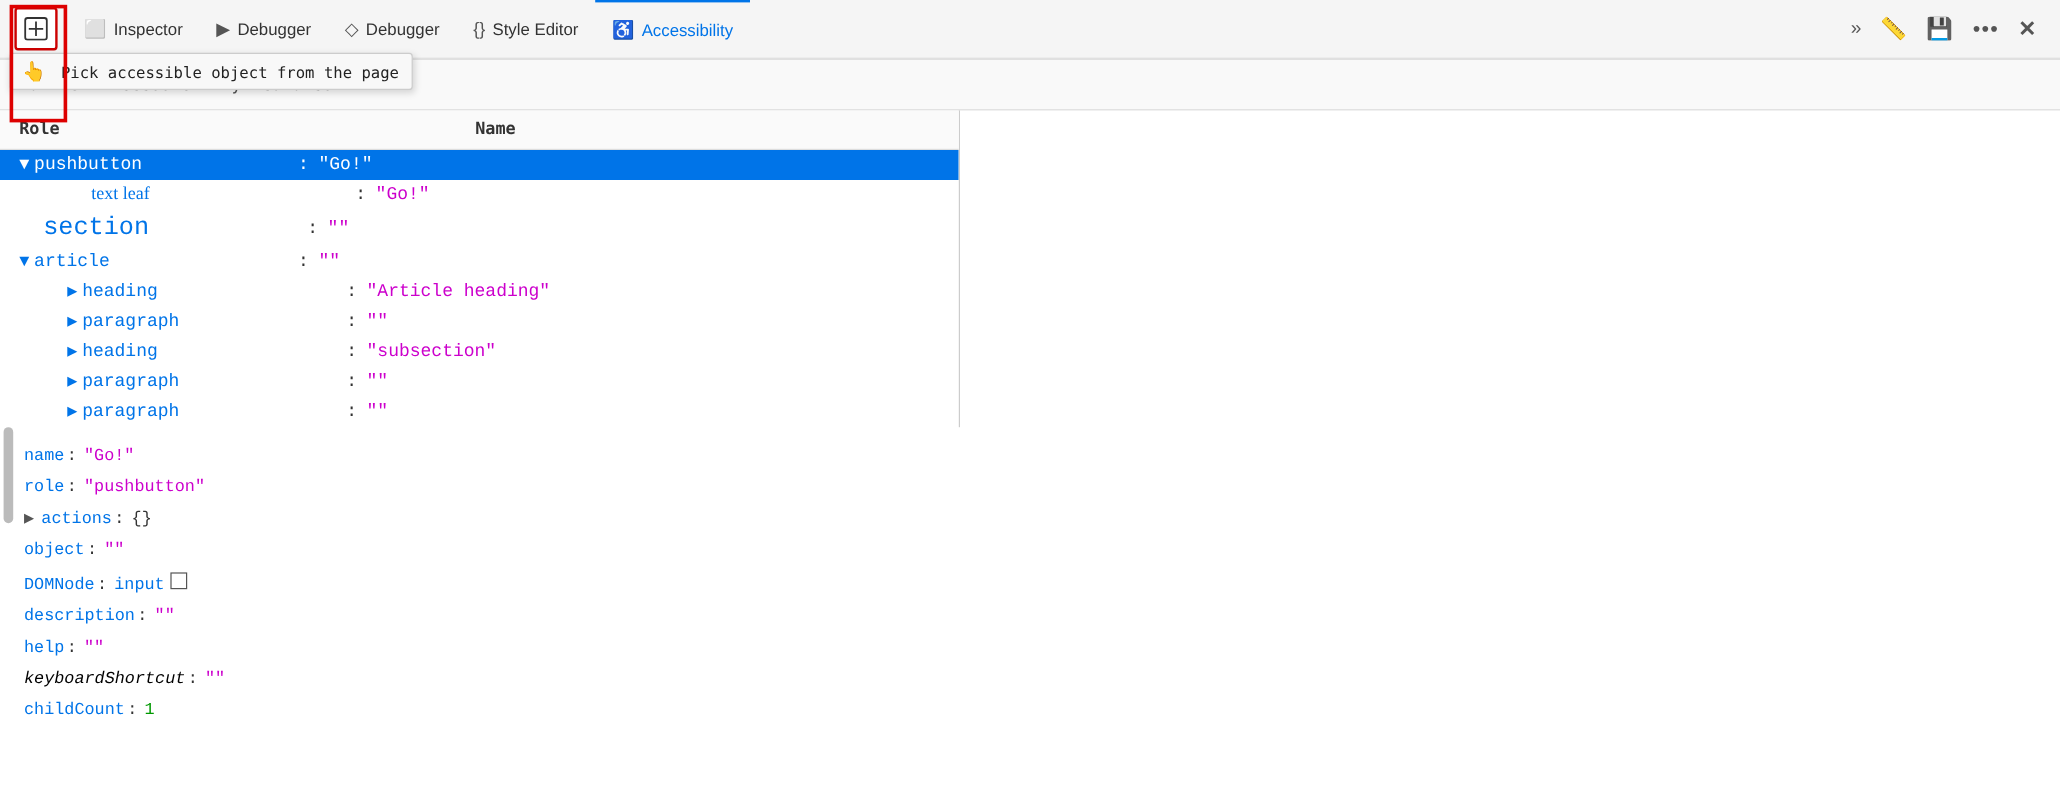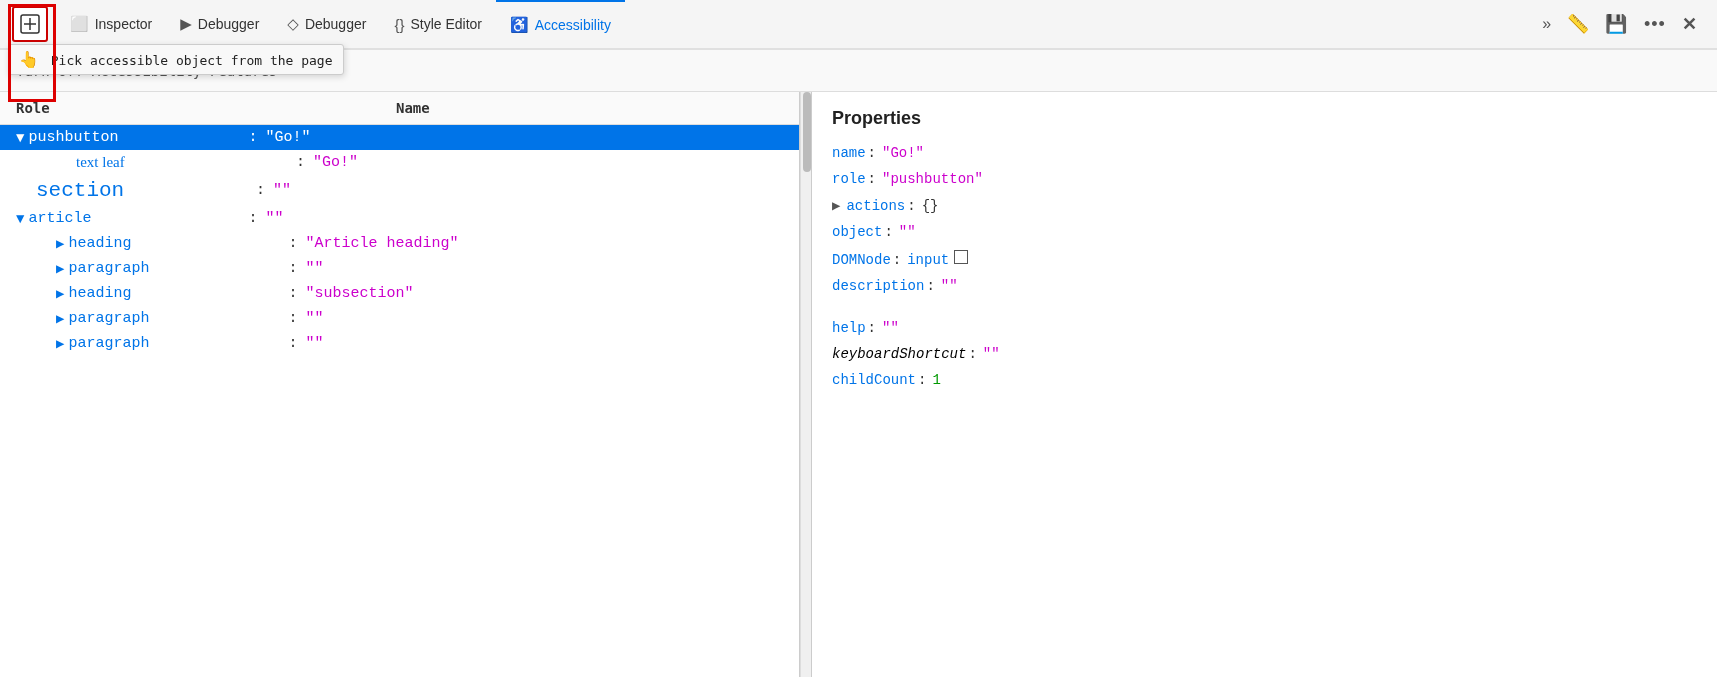--- a/index.html
+++ b/index.html
@@ -108,20 +108,21 @@
       background: #f9f9f9;
       border-bottom: 1px solid #ddd;
       font-size: 14px;
       color: #555;
     }
 
     
     .main-content {
       display: flex;
       height: calc(677px - 50px - 42px);
+      flex-direction: column;
     }
 
     
     .tree-panel {
       width: 800px;
       border-right: 1px solid #ccc;
       display: flex;
       flex-direction: column;
       overflow: hidden;
     }
@@ -337,21 +338,20 @@
   </div>
       </div>
   </div>
 
   <div style="width:12px; background:#f0f0f0; border-right:1px solid #ccc; border-left:1px solid #ddd; position:relative;">
     <div style="position:absolute; top:0; left:2px; width:8px; height:80px; background:#bbb; border-radius:4px;"></div>
   </div>
 
   <div class="props-panel" id="props-panel">
 
-  <div class="props-title">Properties</div>
       <div class="prop-row">
 
     <span class="prop-key" style="color:#0074e8;">name</span>
     <span class="prop-colon" style="color:#333; margin-right:6px;">:</span>
     <span class="prop-value-string">"Go!"</span>
   </div>
       <div class="prop-row">
 
     <span class="prop-key" style="color:#0074e8;">role</span>
     <span class="prop-colon" style="color:#333; margin-right:6px;">:</span>
@@ -377,21 +377,21 @@
         <span style="display:inline-block;width:14px;height:14px;border:1.5px solid #555;margin-left:5px;vertical-align:middle;"></span>
   </div>
       <div class="prop-row">
 
     <span class="prop-key" style="color:#0074e8;text-align:right;">description</span>
     <span class="prop-colon" style="color:#333; margin-right:6px;">:</span>
     <span class="prop-value-string">""</span>
   </div>
       <div class="prop-row">
 
-    <span class="prop-key" style="color:#0074e8;margin-top:16px;">help</span>
+    <span class="prop-key" style="color:#0074e8;">help</span>
     <span class="prop-colon" style="color:#333; margin-right:6px;">:</span>
     <span class="prop-value-string">""</span>
   </div>
       <div class="prop-row">
 
     <span class="prop-key" style="color:#000000;font-style:italic;">keyboardShortcut</span>
     <span class="prop-colon" style="color:#333; margin-right:6px;">:</span>
     <span class="prop-value-string">""</span>
   </div>
       <div class="prop-row">

